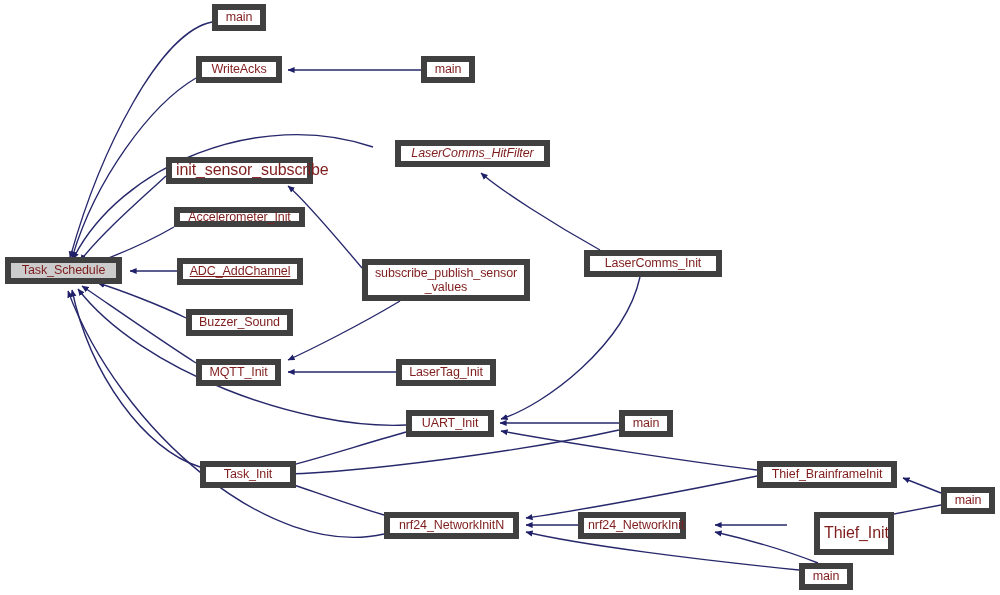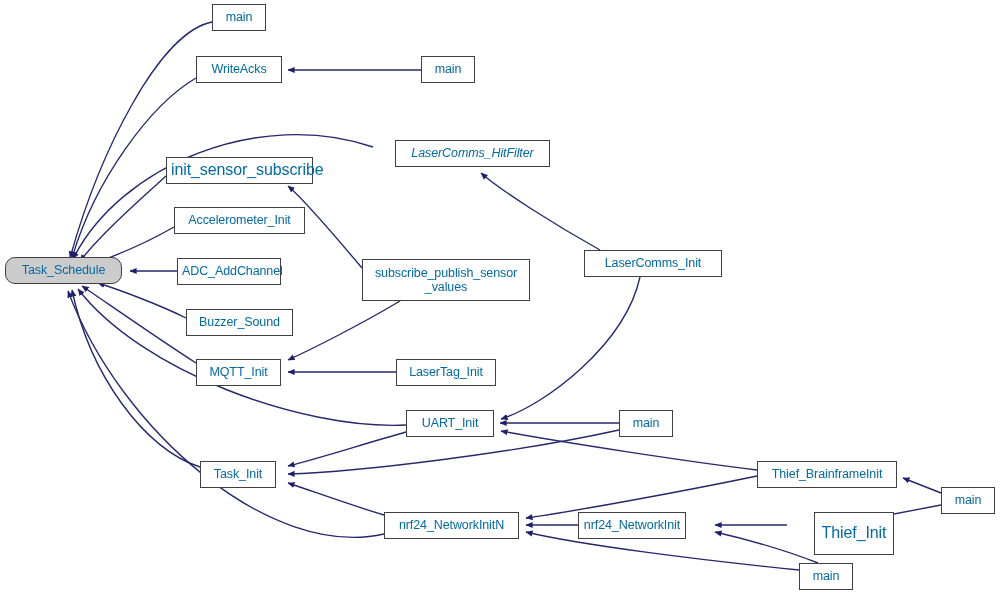--- a/index.html
+++ b/index.html
@@ -22,23 +22,23 @@
     position: absolute;
     left: 0;
     top: 0;
     width: 1000px;
     height: 595px;
     pointer-events: none;
   }
   .node {
     position: absolute;
     box-sizing: border-box;
-    border: 1px solid #c2410c;
+    border: 6px solid #c2410c;
     background: #ffffff;
-    color: #0369a1;
+    color: #7f1d1d;
     font-family: "Liberation Sans", sans-serif;
     font-size: 12.5px;
     line-height: 1.15;
     display: flex;
     align-items: center;
     justify-content: center;
     text-align: center;
     white-space: pre-line;
     letter-spacing: -0.1px;
     z-index: 5;
@@ -89,37 +89,37 @@
         <path d="M 757,476 C 680,492 570,512 526,518" fill="none" stroke="#27286b" stroke-width="1.35" marker-end="url(#arrowhead)"></path>
         <path d="M 787,525 L 715,525" fill="none" stroke="#27286b" stroke-width="1.35" marker-end="url(#arrowhead)"></path>
         <path d="M 941,493 L 903,478" fill="none" stroke="#27286b" stroke-width="1.35" marker-end="url(#arrowhead)"></path>
         <path d="M 941,505 L 873,518" fill="none" stroke="#27286b" stroke-width="1.35" marker-end="url(#arrowhead)"></path>
         <path d="M 799,570 C 700,560 580,545 526,532" fill="none" stroke="#27286b" stroke-width="1.35" marker-end="url(#arrowhead)"></path>
         <path d="M 818,563 C 790,552 750,540 715,532" fill="none" stroke="#27286b" stroke-width="1.35" marker-end="url(#arrowhead)"></path>
         <path d="M 757,470 C 690,462 560,442 501,431" fill="none" stroke="#27286b" stroke-width="1.35" marker-end="url(#arrowhead)"></path>
       </g>
   </svg>
   <div id="nodes-group">
-      <div class="node focus" style="left: 5px; top: 257px; width: 117px; height: 27px; border-color: rgb(64, 64, 64); background: rgb(204, 204, 204); font-size: 12.5px; border-radius: 10px;"><span class="node-label">Task_Schedule</span></div>
+      <div class="node focus" style="left: 5px; top: 257px; width: 117px; height: 27px; border-color: rgb(64, 64, 64); background: rgb(204, 204, 204); font-size: 12.5px;"><span class="node-label">Task_Schedule</span></div>
       <div class="node" style="left: 212px; top: 4px; width: 54px; height: 27px; border-color: rgb(64, 64, 64); background: rgb(255, 255, 255); font-size: 12.5px;"><span class="node-label">main</span></div>
       <div class="node" style="left: 196px; top: 56px; width: 86px; height: 27px; border-color: rgb(64, 64, 64); background: rgb(255, 255, 255); font-size: 12.5px;"><span class="node-label">WriteAcks</span></div>
       <div class="node" style="left: 421px; top: 56px; width: 54px; height: 27px; border-color: rgb(64, 64, 64); background: rgb(255, 255, 255); font-size: 12.5px;"><span class="node-label">main</span></div>
       <div class="node" style="left: 395px; top: 140px; width: 155px; height: 27px; border-color: rgb(64, 64, 64); background: rgb(255, 255, 255); font-size: 12.5px; font-style: italic;"><span class="node-label">LaserComms_HitFilter</span></div>
       <div class="node" style="left: 166px; top: 157px; width: 147px; height: 27px; border-color: rgb(64, 64, 64); background: rgb(255, 255, 255); font-size: 16px;"><span class="node-label">init_sensor_subscribe</span></div>
-      <div class="node" style="left: 174px; top: 207px; width: 131px; height: 27px; border-color: rgb(64, 64, 64); background: rgb(255, 255, 255); font-size: 12.5px;"><span class="node-label">Accelerometer_Init</span></div>
-      <div class="node" style="left: 177px; top: 258px; width: 104px; height: 27px; border-color: rgb(64, 64, 64); background: rgb(255, 255, 255); font-size: 12.5px;"><span class="node-label">ADC_AddChannel</span></div>
+      <div class="node" style="left: 174px; top: 207px; width: 131px; height: 20px; border-color: rgb(64, 64, 64); background: rgb(255, 255, 255); font-size: 12.5px;"><span class="node-label">Accelerometer_Init</span></div>
+      <div class="node" style="left: 177px; top: 258px; width: 126px; height: 27px; border-color: rgb(64, 64, 64); background: rgb(255, 255, 255); font-size: 12.5px; text-decoration: underline;"><span class="node-label">ADC_AddChannel</span></div>
       <div class="node" style="left: 362px; top: 259px; width: 168px; height: 42px; border-color: rgb(64, 64, 64); background: rgb(255, 255, 255); font-size: 12.5px;"><span class="node-label">subscribe_publish_sensor
 _values</span></div>
       <div class="node" style="left: 584px; top: 250px; width: 138px; height: 27px; border-color: rgb(64, 64, 64); background: rgb(255, 255, 255); font-size: 12.5px;"><span class="node-label">LaserComms_Init</span></div>
       <div class="node" style="left: 186px; top: 309px; width: 107px; height: 27px; border-color: rgb(64, 64, 64); background: rgb(255, 255, 255); font-size: 12.5px;"><span class="node-label">Buzzer_Sound</span></div>
       <div class="node" style="left: 196px; top: 359px; width: 85px; height: 27px; border-color: rgb(64, 64, 64); background: rgb(255, 255, 255); font-size: 12.5px;"><span class="node-label">MQTT_Init</span></div>
       <div class="node" style="left: 396px; top: 359px; width: 100px; height: 27px; border-color: rgb(64, 64, 64); background: rgb(255, 255, 255); font-size: 12.5px;"><span class="node-label">LaserTag_Init</span></div>
       <div class="node" style="left: 406px; top: 410px; width: 88px; height: 27px; border-color: rgb(64, 64, 64); background: rgb(255, 255, 255); font-size: 12.5px;"><span class="node-label">UART_Init</span></div>
       <div class="node" style="left: 619px; top: 410px; width: 54px; height: 27px; border-color: rgb(64, 64, 64); background: rgb(255, 255, 255); font-size: 12.5px;"><span class="node-label">main</span></div>
-      <div class="node" style="left: 200px; top: 461px; width: 76px; height: 27px; border-color: rgb(64, 64, 64); background: rgb(255, 255, 255); font-size: 12.5px;"><span class="node-label">Task_Init</span></div>
+      <div class="node" style="left: 200px; top: 461px; width: 96px; height: 27px; border-color: rgb(64, 64, 64); background: rgb(255, 255, 255); font-size: 12.5px;"><span class="node-label">Task_Init</span></div>
       <div class="node" style="left: 757px; top: 461px; width: 140px; height: 27px; border-color: rgb(64, 64, 64); background: rgb(255, 255, 255); font-size: 12.5px;"><span class="node-label">Thief_BrainframeInit</span></div>
       <div class="node" style="left: 941px; top: 487px; width: 54px; height: 27px; border-color: rgb(64, 64, 64); background: rgb(255, 255, 255); font-size: 12.5px;"><span class="node-label">main</span></div>
       <div class="node" style="left: 384px; top: 512px; width: 135px; height: 27px; border-color: rgb(64, 64, 64); background: rgb(255, 255, 255); font-size: 12.5px;"><span class="node-label">nrf24_NetworkInitN</span></div>
       <div class="node" style="left: 578px; top: 512px; width: 108px; height: 27px; border-color: rgb(64, 64, 64); background: rgb(255, 255, 255); font-size: 12.5px;"><span class="node-label">nrf24_NetworkInit</span></div>
       <div class="node" style="left: 814px; top: 512px; width: 80px; height: 43px; border-color: rgb(64, 64, 64); background: rgb(255, 255, 255); font-size: 16px;"><span class="node-label">Thief_Init</span></div>
       <div class="node" style="left: 799px; top: 563px; width: 54px; height: 27px; border-color: rgb(64, 64, 64); background: rgb(255, 255, 255); font-size: 12.5px;"><span class="node-label">main</span></div>
     </div>
 </div>
 
 </body></html>

